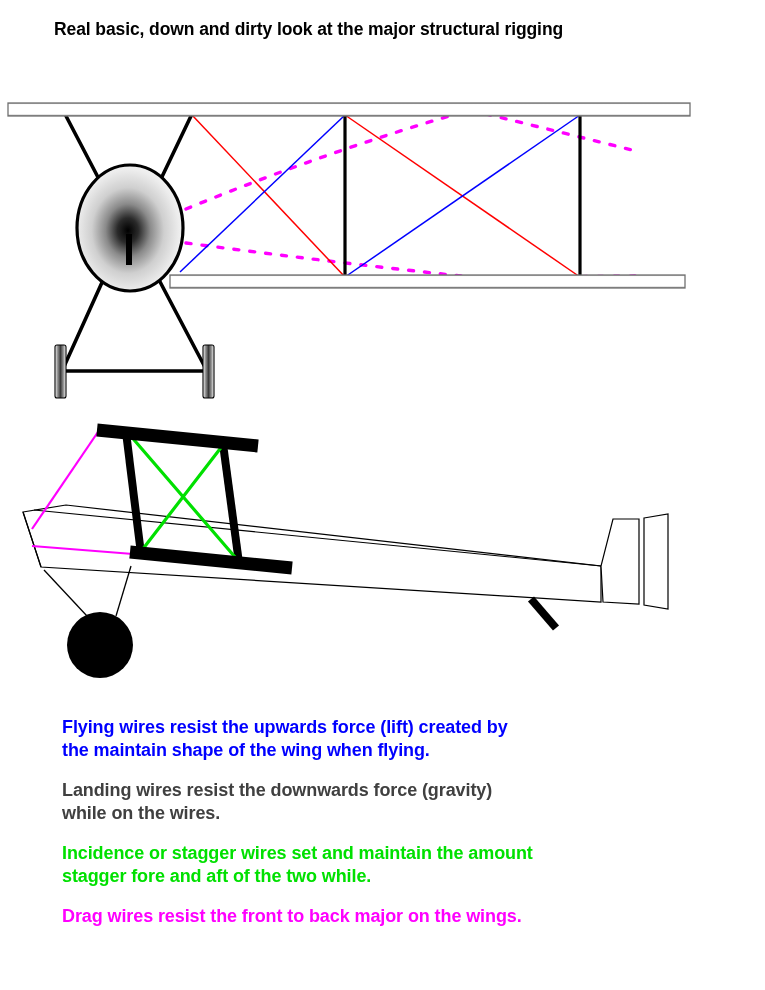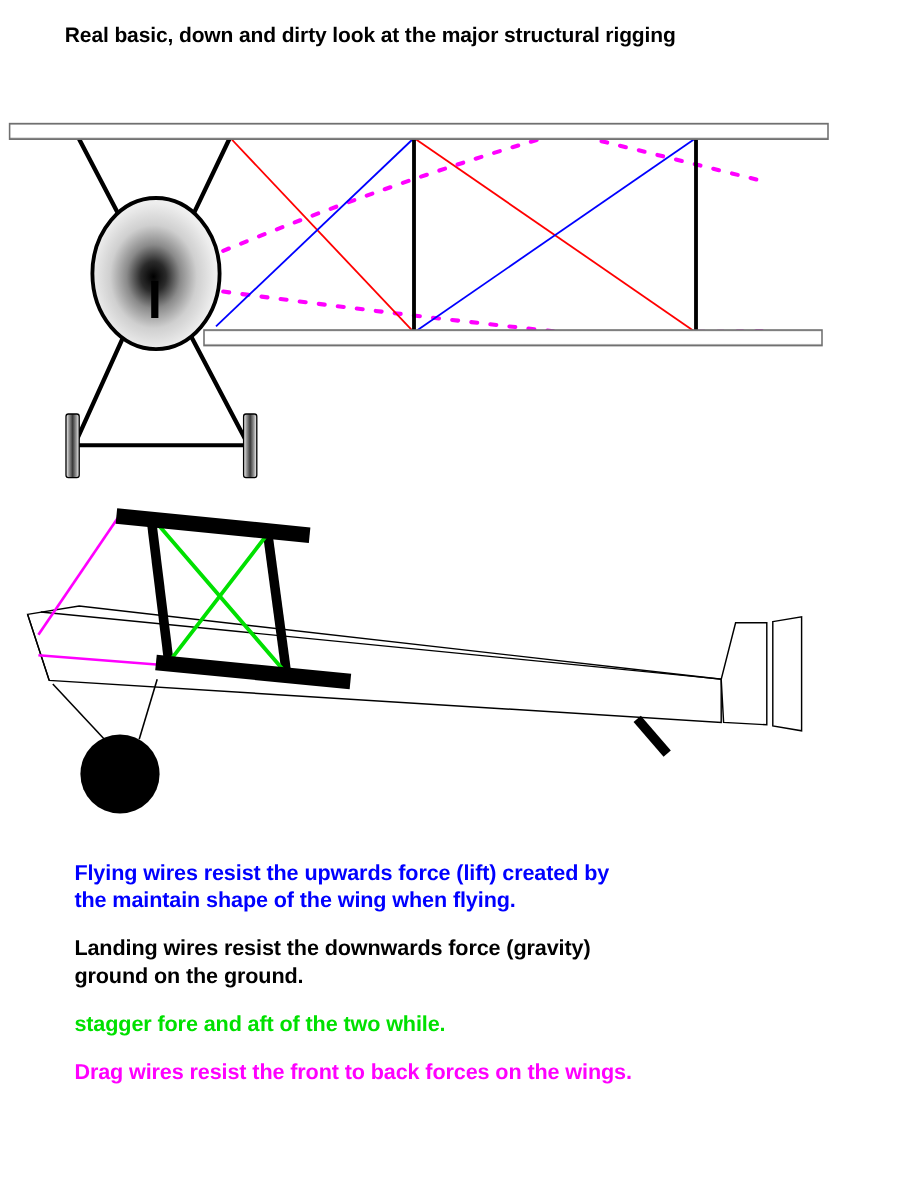--- a/index.html
+++ b/index.html
@@ -44,21 +44,21 @@
     margin-bottom: 17px;
   }
   .legend-line {
     font-size: 18px;
     font-weight: bold;
     line-height: 23px;
     letter-spacing: -0.1px;
     white-space: nowrap;
   }
   .legend-entry.flying .legend-line { color: #0000ff; }
-  .legend-entry.landing .legend-line { color: #000000; }
+  .legend-entry.landing .legend-line { color: #404040; }
   .legend-entry.incidence .legend-line { color: #00e000; }
   .legend-entry.drag .legend-line { color: #ff00ff; }
 
   svg.diagram {
     position: absolute;
     left: 0;
     top: 0;
     width: 765px;
     height: 990px;
     pointer-events: none;
@@ -187,26 +187,27 @@
 
   <div class="legend-block">
 
     <div class="legend-entry flying">
       <div class="legend-line">Flying wires resist the upwards force (lift) created by</div>
       <div class="legend-line">the maintain shape of the wing when flying.</div>
     </div>
 
     <div class="legend-entry landing">
       <div class="legend-line">Landing wires resist the downwards force (gravity)</div>
-      <div class="legend-line">ground on the ground.</div>
+      <div class="legend-line">while on the wires.</div>
     </div>
 
     <div class="legend-entry incidence">
+      <div class="legend-line">Incidence or stagger wires set and maintain the amount</div>
       <div class="legend-line">stagger fore and aft of the two while.</div>
     </div>
 
     <div class="legend-entry drag">
-      <div class="legend-line">Drag wires resist the front to back forces on the wings.</div>
+      <div class="legend-line">Drag wires resist the front to back major on the wings.</div>
     </div>
 
   </div>
 
 </div>
 
 </body></html>

